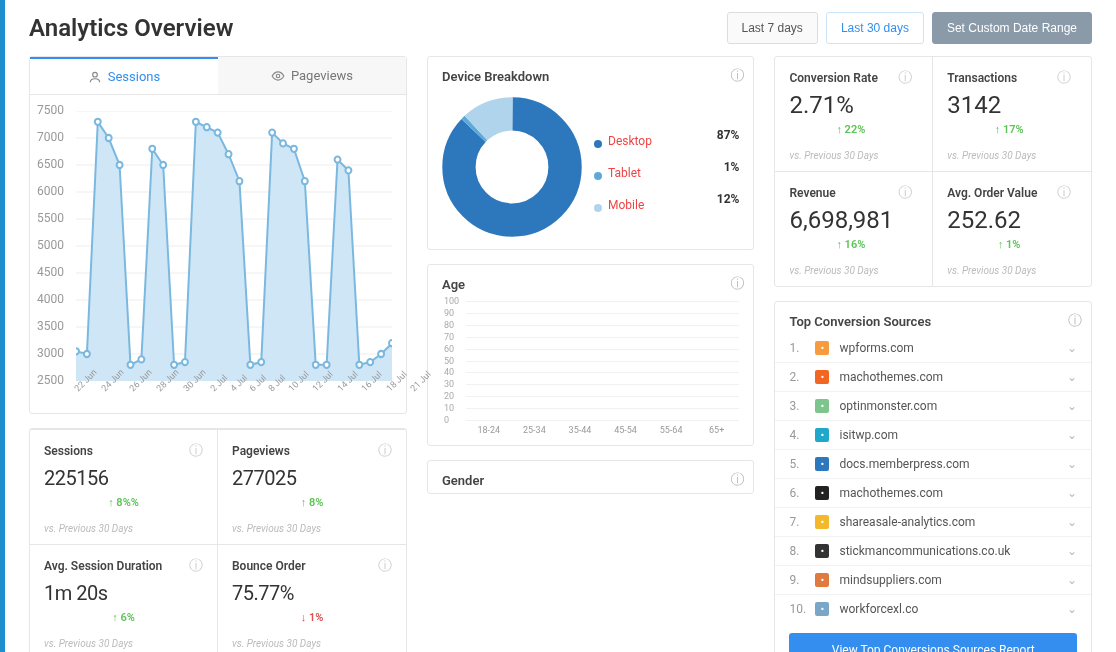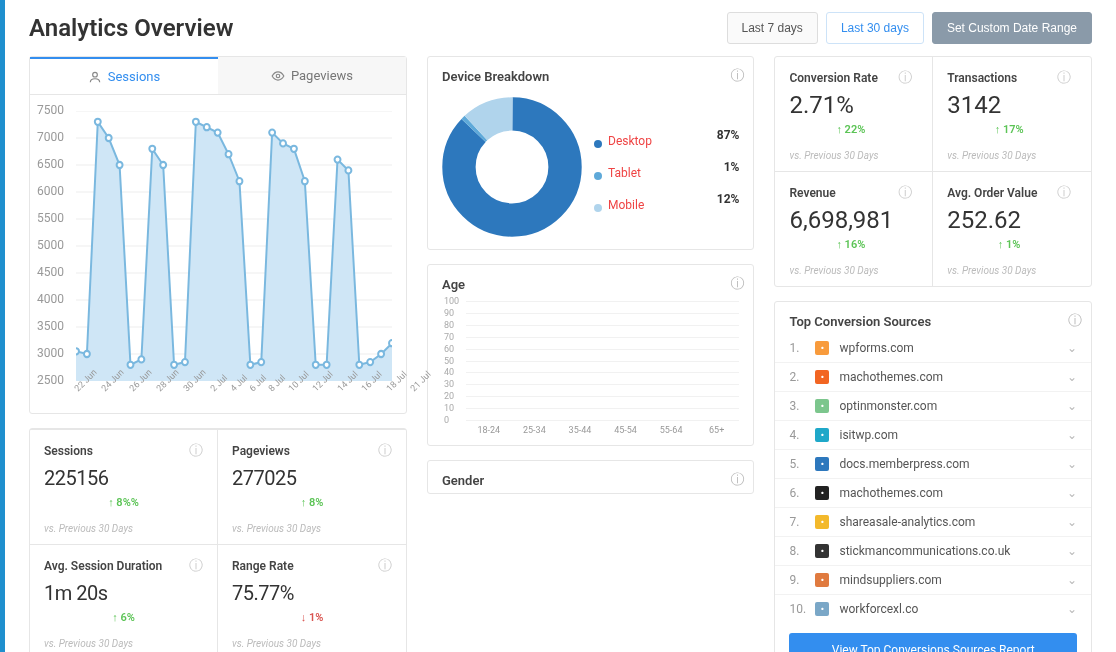--- a/index.html
+++ b/index.html
@@ -253,21 +253,21 @@
       <div class="stat-row1">
         <span class="stat-lbl">Avg. Session Duration</span>
         <span class="info" style="color:#ccc">ⓘ</span>
       </div>
       <div class="stat-val">1m 20s</div>
       <div class="stat-chg chg-up">↑ 6%</div>
       <div class="stat-cmp">vs. Previous 30 Days</div>
             </div>
             <div class="stat">
       <div class="stat-row1">
-        <span class="stat-lbl">Range Rate</span>
+        <span class="stat-lbl">Bounce Order</span>
         <span class="info" style="color:#ccc">ⓘ</span>
       </div>
       <div class="stat-val">75.77%</div>
       <div class="stat-chg chg-dn">↓ 1%</div>
       <div class="stat-cmp">vs. Previous 30 Days</div>
             </div>
           </div>
       </div>
     </div>
 

